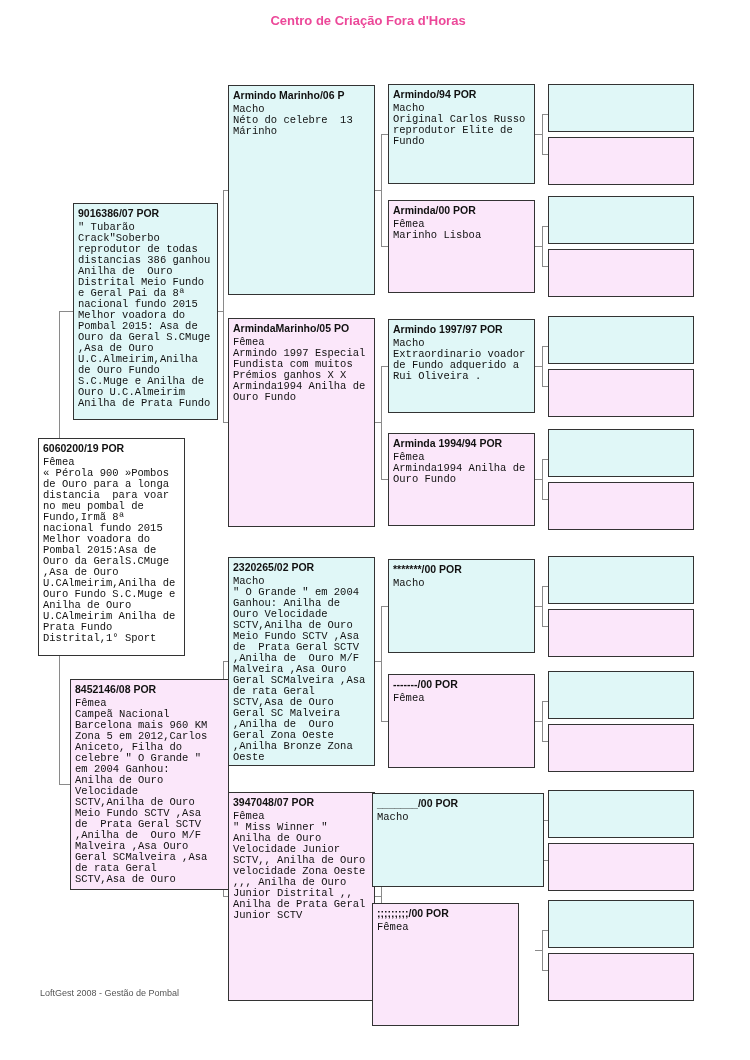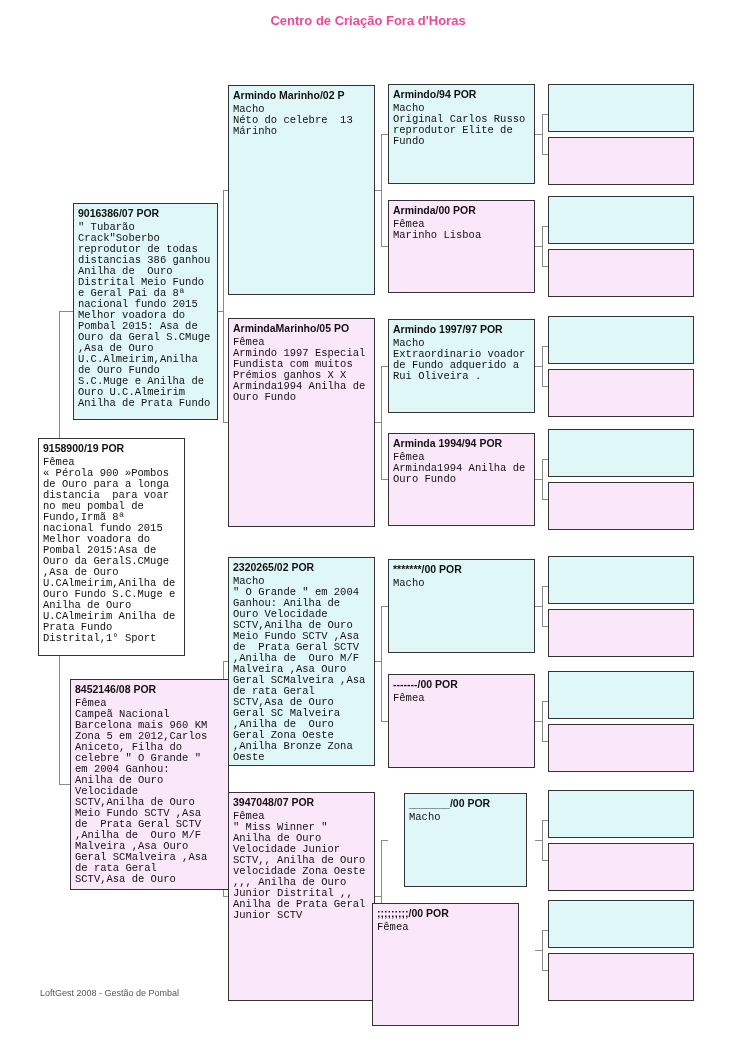--- a/index.html
+++ b/index.html
@@ -104,21 +104,21 @@
 Ouro da Geral S.CMuge
 ,Asa de Ouro
 U.C.Almeirim,Anilha
 de Ouro Fundo
 S.C.Muge e Anilha de
 Ouro U.C.Almeirim
 Anilha de Prata Fundo</div>
   </div>
 
   <div class="box subject" style="left:38px;top:438px;width:147px;height:218px">
-    <div class="ring">9158900/19 POR</div>
+    <div class="ring">6060200/19 POR</div>
     <div class="body">Fêmea
 « Pérola 900 »Pombos
 de Ouro para a longa
 distancia  para voar
 no meu pombal de
 Fundo,Irmã 8ª
 nacional fundo 2015
 Melhor voadora do
 Pombal 2015:Asa de
 Ouro da GeralS.CMuge
@@ -146,21 +146,21 @@
 Meio Fundo SCTV ,Asa
 de  Prata Geral SCTV
 ,Anilha de  Ouro M/F
 Malveira ,Asa Ouro
 Geral SCMalveira ,Asa
 de rata Geral
 SCTV,Asa de Ouro</div>
   </div>
 
   <div class="box male" style="left:228px;top:85px;width:147px;height:210px">
-    <div class="ring">Armindo Marinho/02 P</div>
+    <div class="ring">Armindo Marinho/06 P</div>
     <div class="body">Macho
 Néto do celebre  13
 Márinho</div>
   </div>
   <div class="box female" style="left:228px;top:318px;width:147px;height:209px">
     <div class="ring">ArmindaMarinho/05 PO</div>
     <div class="body">Fêmea
 Armindo 1997 Especial
 Fundista com muitos
 Prémios ganhos X X
@@ -227,21 +227,21 @@
 Ouro Fundo</div>
   </div>
   <div class="box male" style="left:388px;top:559px;width:147px;height:94px">
     <div class="ring">*******/00 POR</div>
     <div class="body">Macho</div>
   </div>
   <div class="box female" style="left:388px;top:674px;width:147px;height:94px">
     <div class="ring">-------/00 POR</div>
     <div class="body">Fêmea</div>
   </div>
-  <div class="box male" style="left:404px;top:793px;width:123px;height:94px">
+  <div class="box male" style="left:372px;top:793px;width:172px;height:94px">
     <div class="ring">_______/00 POR</div>
     <div class="body">Macho</div>
   </div>
   <div class="box female" style="left:372px;top:903px;width:147px;height:123px">
     <div class="ring">;;;;;;;;;/00 POR</div>
     <div class="body">Fêmea</div>
   </div>
 
   <div class="box male gen4" style="left:548px;top:84px"></div>
   <div class="box female gen4" style="left:548px;top:137px"></div>

